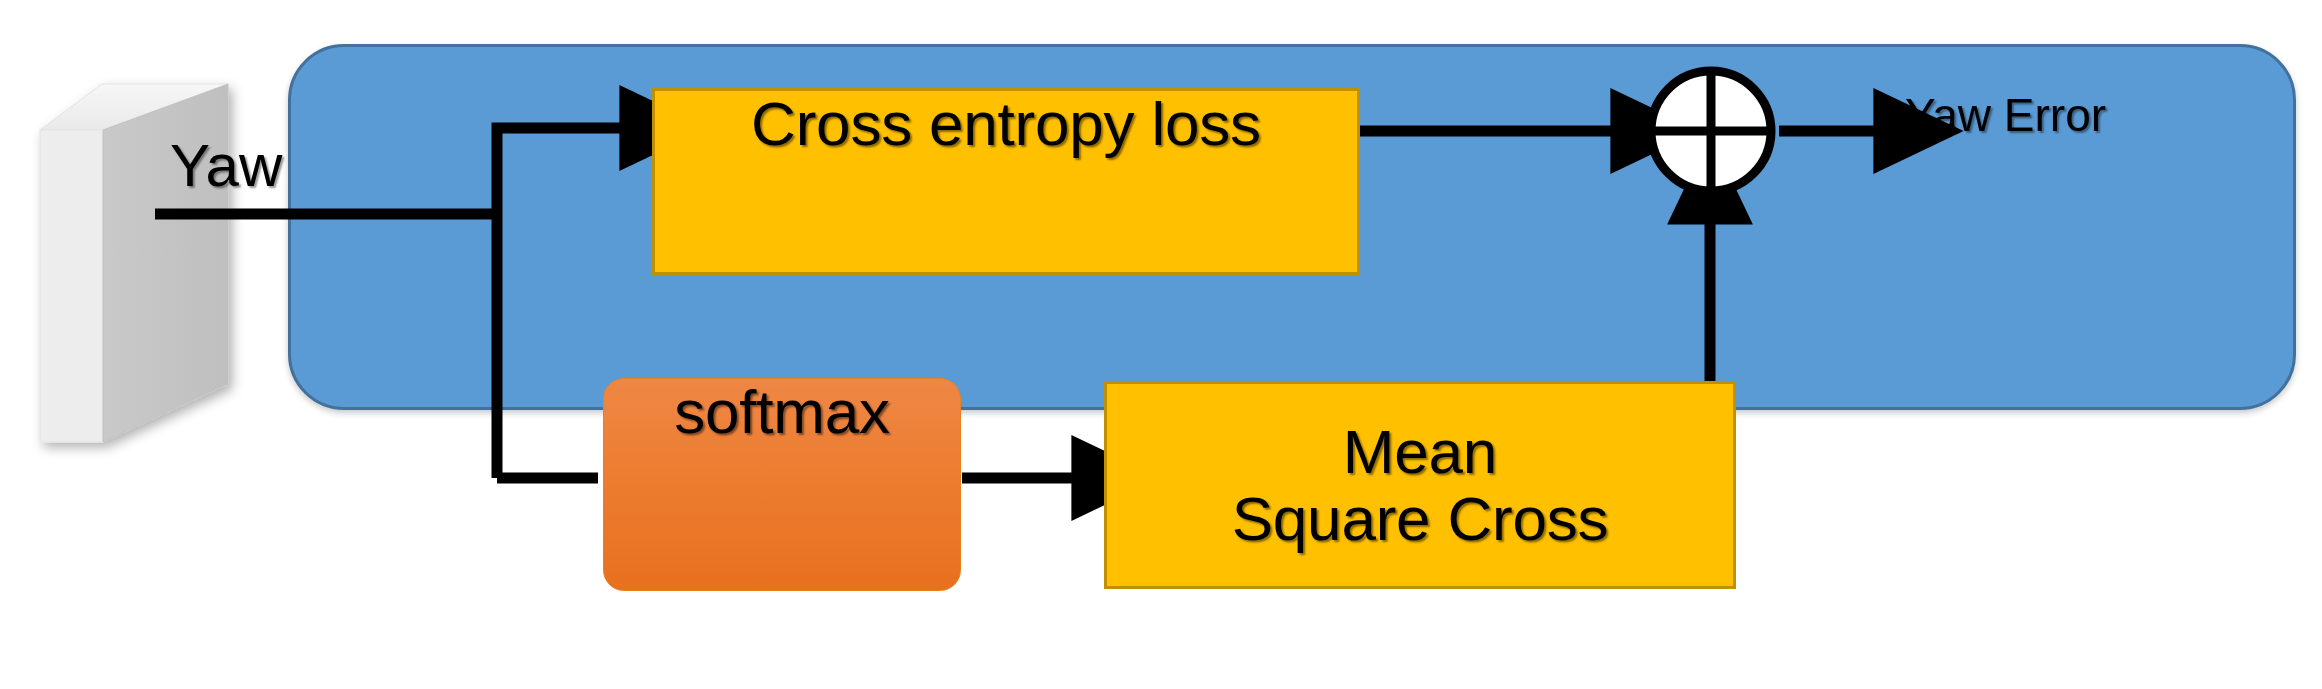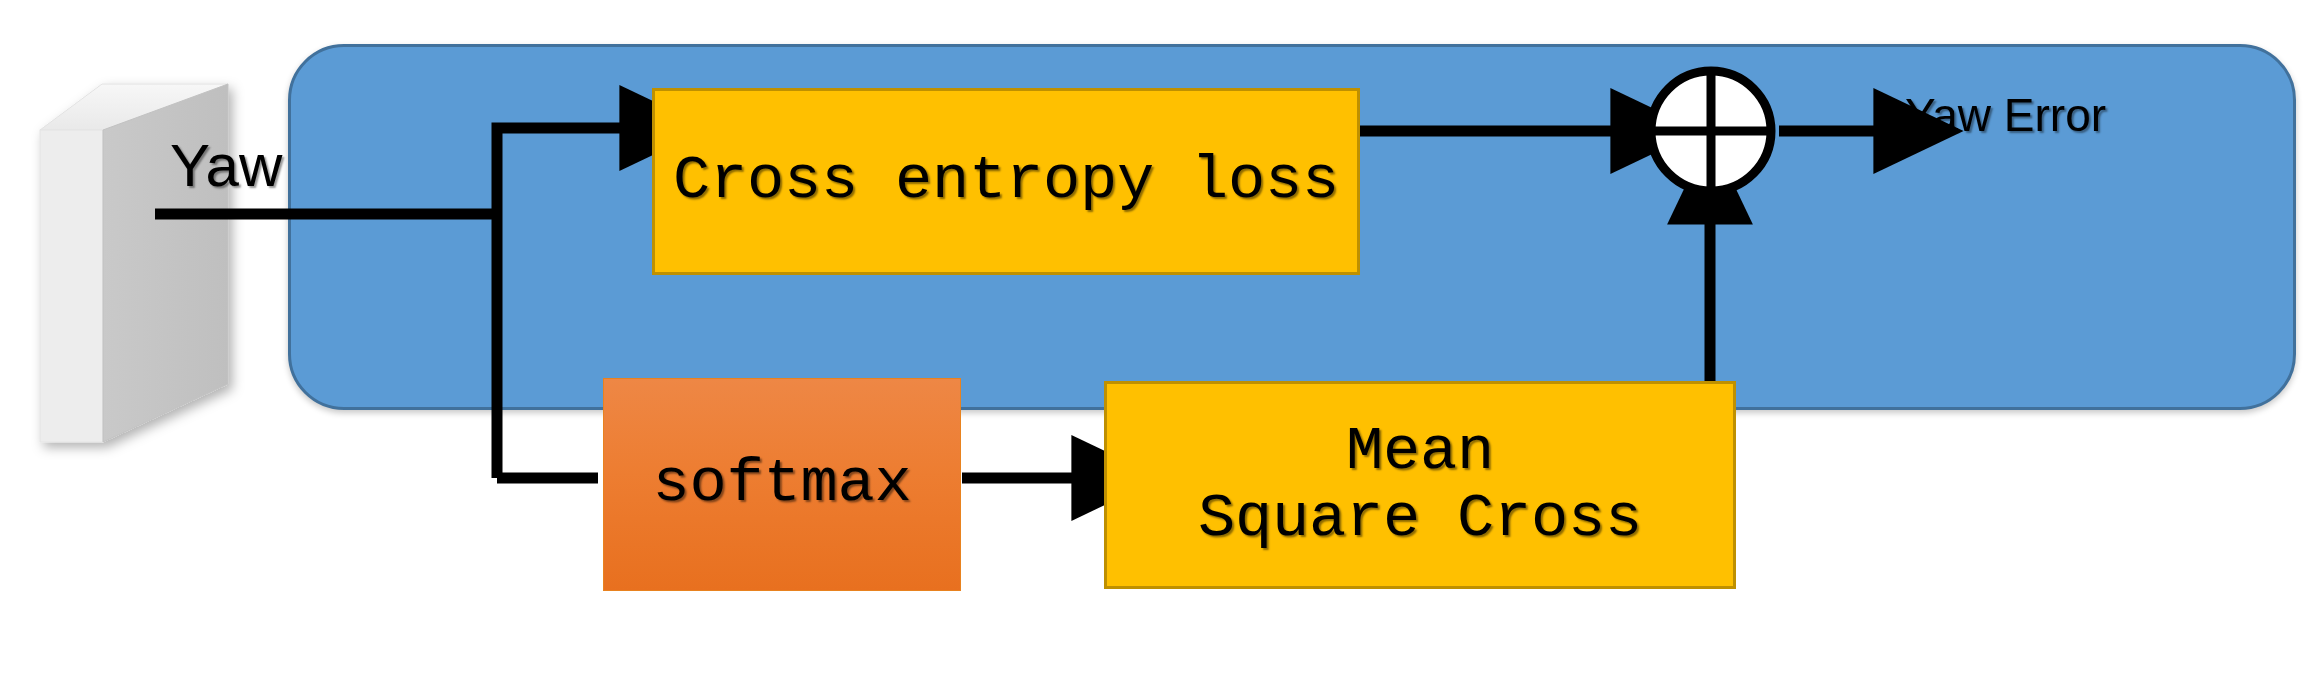--- a/index.html
+++ b/index.html
@@ -38,45 +38,44 @@
     width: 230px;
     height: 430px;
   }
   .slab svg { display: block; overflow: visible; }
 
   
   .pbox {
     position: absolute;
     box-sizing: border-box;
     display: flex;
-    align-items: center;
     justify-content: center;
     text-align: center;
     color: #000000;
     text-shadow: 2px 2px 2px rgba(0,0,0,0.45);
     line-height: 1.08;
     letter-spacing: -0.2px;
-    font-family: Liberation Mono, monospace;
   }
   .pbox-yellow {
     background: #ffc000;
     border: 3px solid #bf9000;
   }
   .pbox-orange {
     background: linear-gradient(to bottom, #ee8745 0%, #ed7d31 45%, #e8701f 100%);
     border: 1px solid #e8821f;
   }
 
   #box-cross {
     left: 652px; top: 88px; width: 708px; height: 187px;
     font-size: 62px;
   }
   #box-softmax {
     left: 603px; top: 378px; width: 358px; height: 213px;
     font-size: 62px;
+    border-radius: 21px;
   }
   #box-mse {
     left: 1104px; top: 381px; width: 632px; height: 208px;
     font-size: 62px;
     flex-direction: column;
     padding-top: 2px;
   }
   #box-mse .ln { display: block; }
 
   

